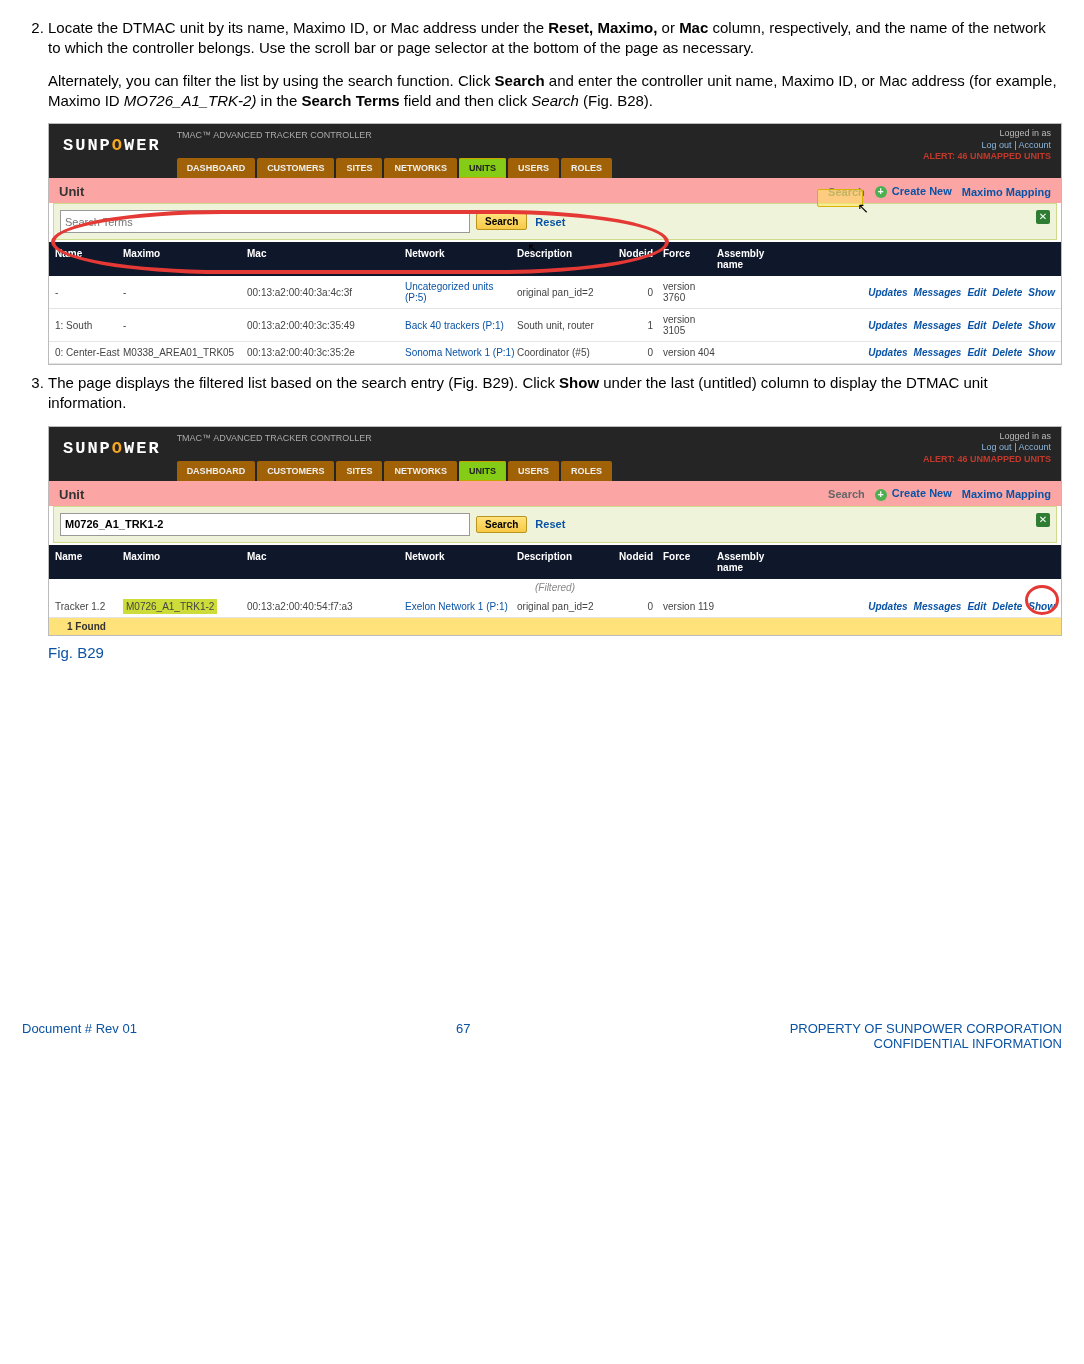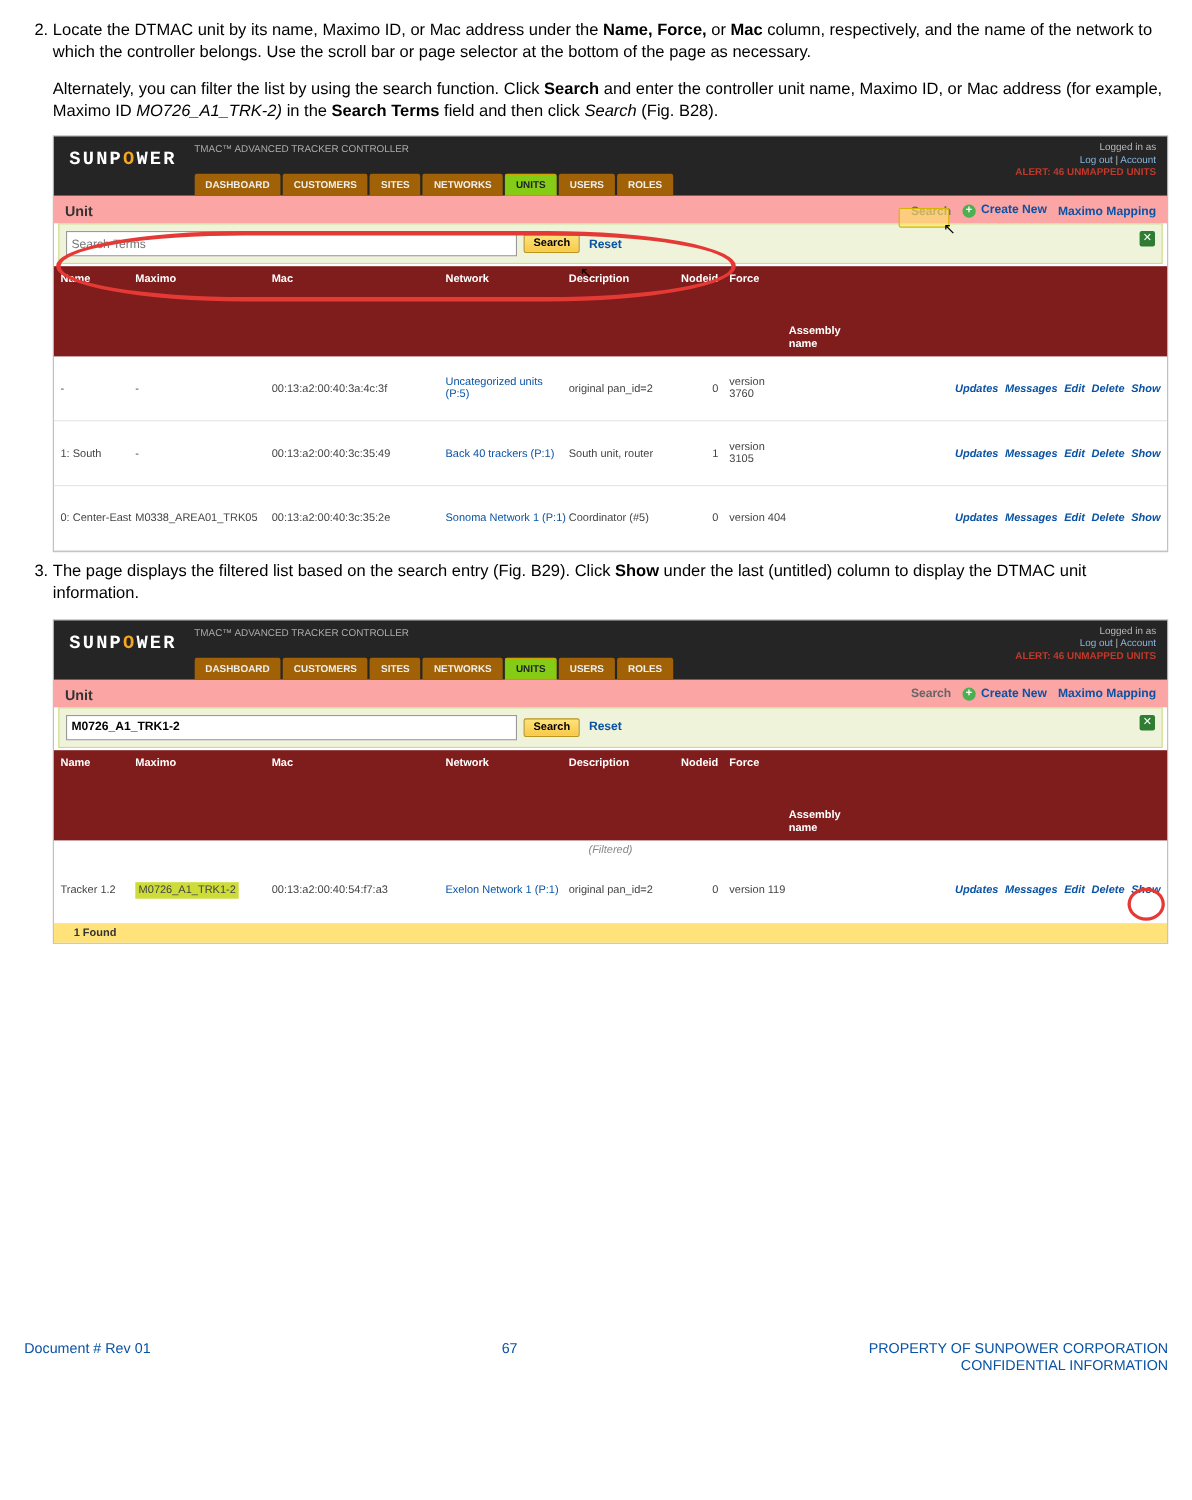--- a/index.html
+++ b/index.html
@@ -22,30 +22,30 @@
   .unitbar .title { font-size: 13px; font-weight: bold; color: #333; }
   .unitbar .spacer { flex: 1; }
   .unitbar .link { color: #0a53a4; font-weight: bold; font-size: 11px; margin-left: 10px; cursor: pointer; }
   .unitbar .slink { color: #666; font-weight: bold; font-size: 11px; margin-left: 10px; cursor: pointer; }
   .plus-icon { display: inline-block; width: 12px; height: 12px; background: #4caf50; color: #fff; border-radius: 50%; font-size: 10px; line-height: 12px; text-align: center; font-weight: bold; margin-right: 2px; vertical-align: middle; }
   .searchrow { position: relative; background: #eef3da; border: 1px solid #cddc8a; margin: 0 4px 2px 4px; padding: 6px 6px; display: flex; align-items: center; }
   .searchrow input[type="text"] { font-size: 11px; padding: 2px 4px; border: 1px solid #999; height: 17px; box-sizing: content-box; }
   .btn-search { background: linear-gradient(#ffe27a, #f7c948); border: 1px solid #b9941e; font-size: 10px; font-weight: bold; padding: 2px 8px; margin-left: 6px; cursor: pointer; border-radius: 2px; }
   .reset { color: #0a53a4; font-weight: bold; font-size: 11px; margin-left: 8px; cursor: pointer; }
   .close-x { position: absolute; right: 6px; top: 6px; width: 14px; height: 14px; background: #2e7d32; color: #fff; font-size: 10px; line-height: 14px; text-align: center; border-radius: 2px; cursor: pointer; }
-  .grid-head { display: flex; background: #7f1d1d; color: #fff; font-size: 10px; font-weight: bold; padding: 6px 6px; }
+  .grid-head { display: flex; background: #0f172a; color: #fff; font-size: 10px; font-weight: bold; padding: 6px 6px; }
   .grid-row { display: flex; border-bottom: 1px solid #e4e4e4; padding: 5px 6px; font-size: 10px; color: #444; align-items: center; }
   .c-name { width: 68px; }
   .c-maximo { width: 124px; }
   .c-mac { width: 158px; }
   .c-network { width: 112px; }
   .c-desc { width: 86px; }
   .c-nodeid { width: 50px; text-align: right; padding-right: 10px; }
   .c-force { width: 54px; }
-  .c-asm { width: 64px; margin-top: 48px; }
+  .c-asm { width: 64px; }
   .c-actions { flex: 1; text-align: right; }
   .c-actions span { color: #0a53a4; font-weight: bold; margin-left: 6px; font-style: italic; cursor: pointer; }
   .net-link { color: #0a53a4; }
   .filtered { text-align: center; color: #888; font-size: 10px; font-style: italic; padding: 3px 0; }
   .found { background: #ffe27a; font-size: 10px; font-weight: bold; padding: 3px 18px; }
   .hl-maximo { background: #cddc39; padding: 2px 3px; }
   .red-ring { position: absolute; border: 4px solid #e53935; border-radius: 50%/90%; pointer-events: none; }
   .yellow-hl { position: absolute; background: rgba(255,230,100,0.6); border: 1px solid #d4b400; border-radius: 2px; pointer-events: none; }
   .red-circ-sm { position: absolute; border: 3px solid #e53935; border-radius: 50%; pointer-events: none; }
   .footer { display: flex; justify-content: space-between; font-size: 13px; margin-top: 360px; }
@@ -54,21 +54,21 @@
   .footer .right { color: #0a53a4; text-align: right; }
   .cursor-img { position: absolute; font-size: 14px; color: #000; pointer-events: none; }
 </style>
 </head>
 <body>
 
 <ol start="2">
   <li>
     <p class="para">
       <span>Locate the DTMAC unit by its name, Maximo ID, or Mac address under the </span>
-      <b>Name, Force,</b>
+      <b>Reset, Maximo,</b>
       <span> or </span>
       <b>Mac</b>
       <span> column, respectively, and the name of the network to which the controller belongs. Use the scroll bar or page selector at the bottom of the page as necessary.</span>
     </p>
     <p class="para">
       <span>Alternately, you can filter the list by using the search function. Click </span>
       <b>Search</b>
       <span> and enter the controller unit name, Maximo ID, or Mac address (for example, Maximo ID </span>
       <i>MO726_A1_TRK-2)</i>
       <span> in the </span>
@@ -243,20 +243,21 @@
             <div class="c-force">version 119</div>
             <div class="c-asm"></div>
             <div class="c-actions"><span>Updates</span><span>Messages</span><span>Edit</span><span>Delete</span><span>Show</span></div>
           </div>
         </div>
 
       <div class="found">1 Found</div>
 
       <div class="red-circ-sm" style="right:2px; bottom:20px; width:28px; height:24px;"></div>
     </div>
+    <div class="caption">Fig. B29</div>
   </li>
 </ol>
 
 <div class="footer">
   <div class="left">Document #  Rev 01</div>
   <div class="mid">67</div>
   <div class="right">
     <div>PROPERTY OF SUNPOWER CORPORATION</div>
     <div>CONFIDENTIAL INFORMATION</div>
   </div>

